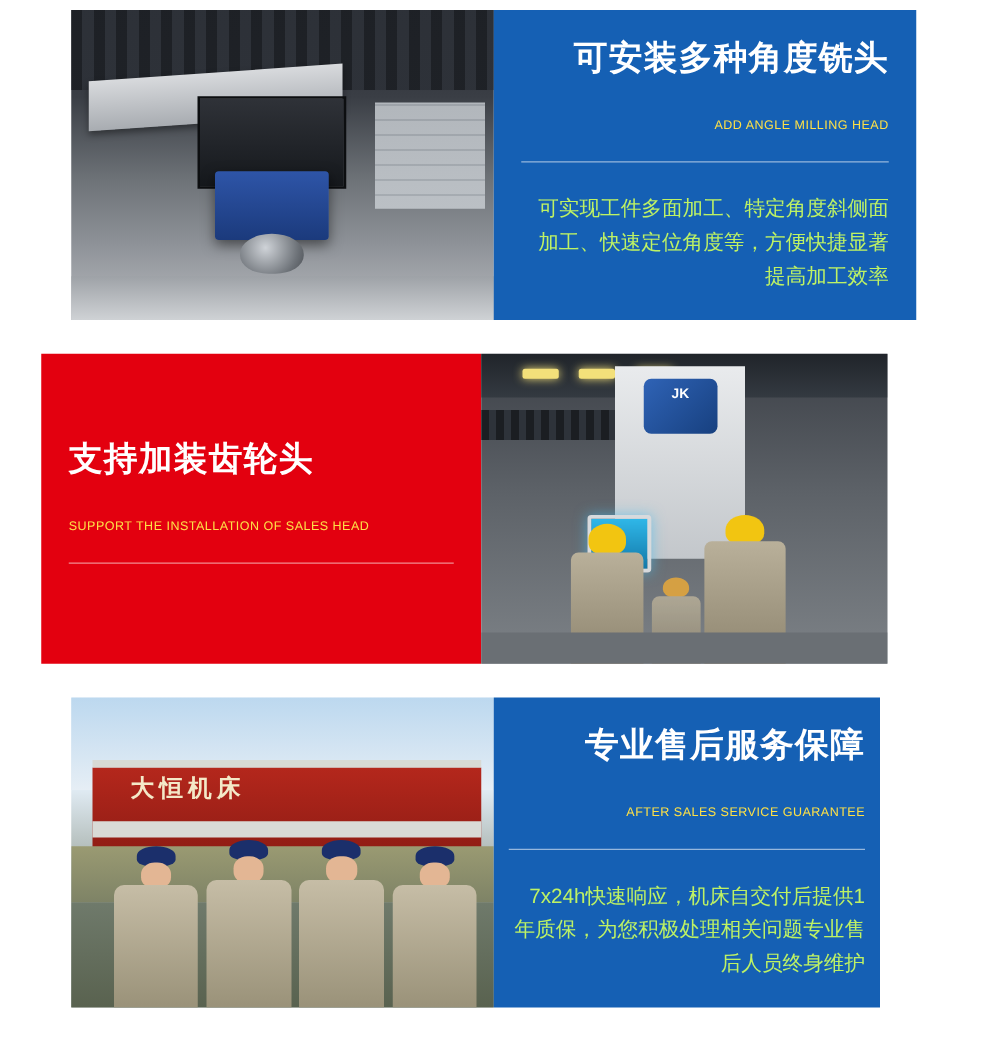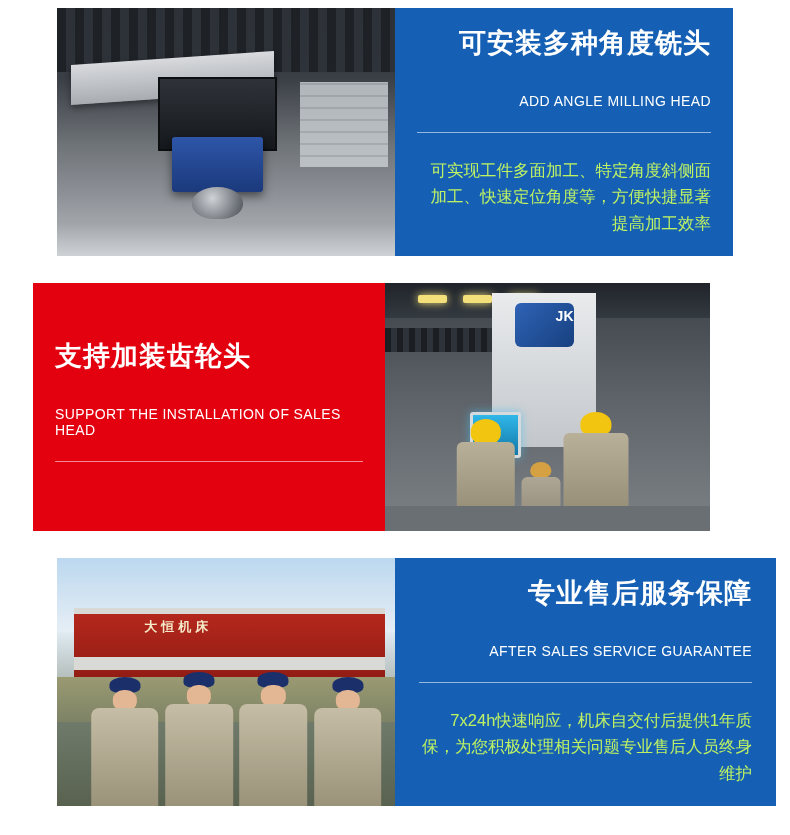--- a/index.html
+++ b/index.html
@@ -39,22 +39,22 @@
   .panel.red  { background: #e3000f; }
 
   .panel .title {
     font-size: 27px;
     font-weight: bold;
     color: #ffffff;
     letter-spacing: 1px;
     line-height: 1.2;
   }
   .panel .subtitle {
-    font-size: 14px;
-    color: #ffffff;
+    font-size: 10px;
+    color: #fde047;
     letter-spacing: 0.4px;
     margin-top: 21px;
     font-weight: normal;
   }
   .panel .divider {
     height: 1px;
     background: rgba(255,255,255,0.55);
     margin: 11px 0 12px 0;
   }
   .panel .body {
@@ -122,21 +122,21 @@
     background:#f3e07a; border-radius:2px; box-shadow:0 0 8px #f3e07a;
   }
   .p2 .column {
     position:absolute; left:33%; top:4%; width:32%; height:62%;
     background: linear-gradient(180deg,#e9ebed,#c3c7cb);
   }
   .p2 .logo {
     position:absolute; left:40%; top:8%; width:18%; height:18%;
     background: linear-gradient(135deg,#2f63b6,#17407f);
     border-radius:6px;
-    color:#fff; font-size:14px; font-weight:bold; text-align:right; line-height:1.1;
+    color:#fff; font-size:11px; font-weight:bold; text-align:center; line-height:1.1;
     padding-top:6px; box-sizing:border-box;
   }
   .p2 .railL {
     position:absolute; left:0; top:18%; width:33%; height:10%;
     background: repeating-linear-gradient(90deg,#1b1e22 0 6px,#2e333a 6px 12px);
   }
   .p2 .screen {
     position:absolute; left:26%; top:52%; width:14%; height:16%;
     background: linear-gradient(180deg,#2fb7e8,#1378a8);
     border:3px solid #d7dadd; border-radius:3px;
@@ -170,21 +170,21 @@
   .p3 { background: linear-gradient(180deg,#cfe2f2 0%,#dfeaf2 30%,#9aa39a 60%,#6d7a6a 100%); }
   .p3 .sky { position:absolute; left:0; top:0; width:100%; height:30%;
     background: linear-gradient(180deg,#bcd8ef,#e6eef5); }
   .p3 .building {
     position:absolute; left:5%; top:20%; width:92%; height:28%;
     background: linear-gradient(180deg,#b4271c,#8f1c14);
     border-top: 6px solid #d8d9d4;
   }
   .p3 .bldtext {
     position:absolute; left:14%; top:24%; color:#f4e9c8;
-    font-size:13px; font-weight:bold; letter-spacing:4px;margin-left:40px;
+    font-size:19px; font-weight:bold; letter-spacing:4px;
   }
   .p3 .stripe {
     position:absolute; left:5%; top:40%; width:92%; height:5%;
     background:#d9dad6;
   }
   .p3 .grass {
     position:absolute; left:0; top:48%; width:100%; height:18%;
     background: linear-gradient(180deg,#9a9a72,#7e8366);
   }
   .p3 .ground {
@@ -295,20 +295,20 @@
       <div class="torso"></div>
     </div>
     <div class="person pD">
       <div class="cap"></div>
       <div class="face"></div>
       <div class="torso"></div>
     </div>
     <span class="sr-only">大恒机床售后服务团队合影</span>
   </div>
 
-  <div class="panel blue align-right" style="left:395px; top:558px; width:381px; height:248px; padding:18px 24px;">
+  <div class="panel blue align-right" style="left:395px; top:558px; width:309px; height:248px; padding:18px 12px;">
     <div class="title">专业售后服务保障</div>
     <div class="subtitle">AFTER SALES SERVICE GUARANTEE</div>
     <div class="divider"></div>
     <div class="body">7x24h快速响应，机床自交付后提供1年质保，为您积极处理相关问题专业售后人员终身维护</div>
   </div>
 
 </div>
 
 </body></html>

